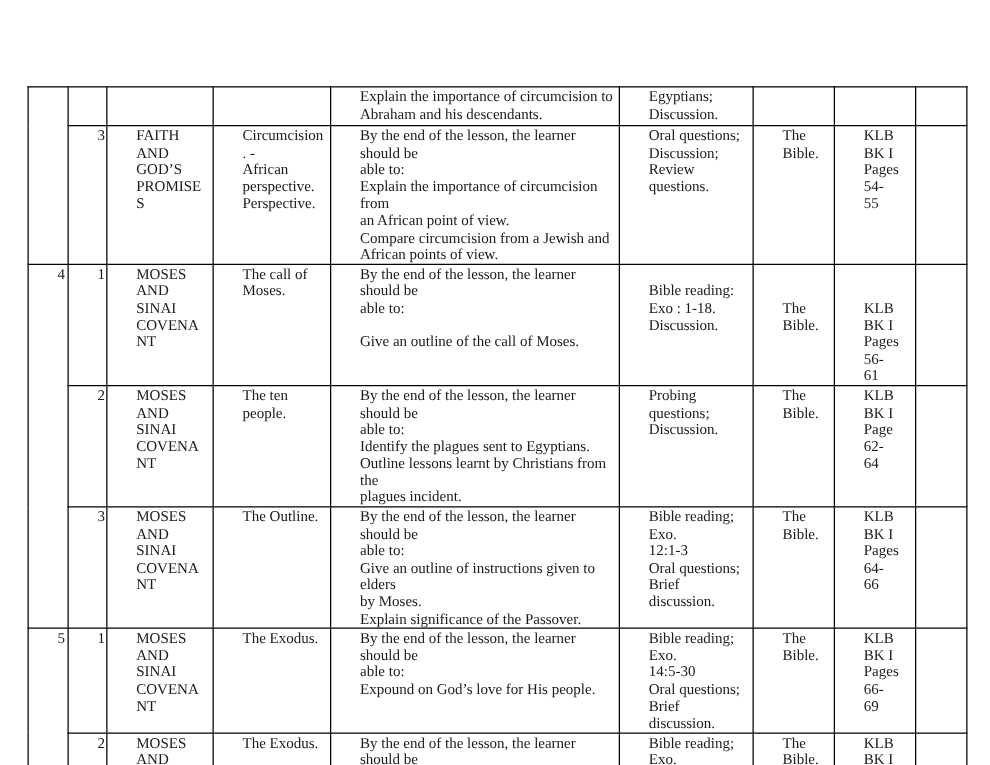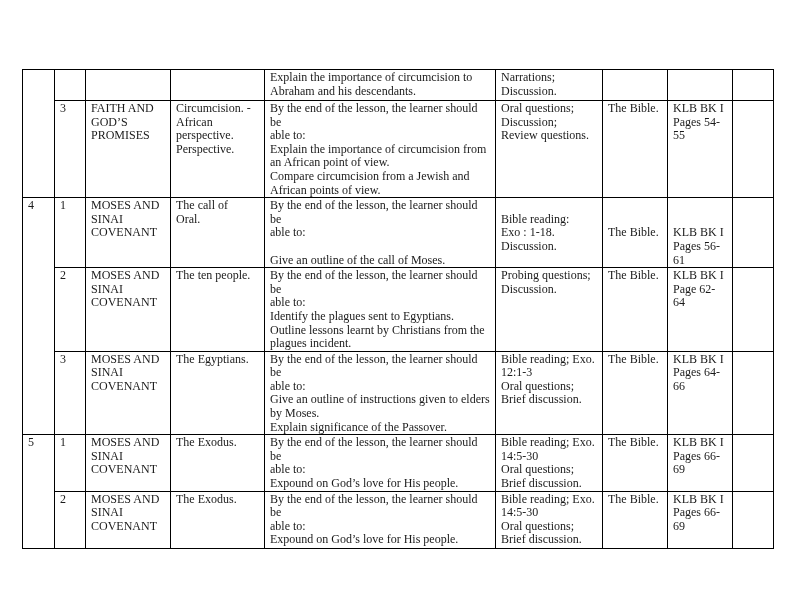--- a/index.html
+++ b/index.html
@@ -19,21 +19,21 @@
     position: absolute;
     left: 22px;
     top: 69px;
     border-collapse: collapse;
     table-layout: fixed;
     width: 751px;
   }
   table.scheme td {
     border: 1px solid #000000;
     vertical-align: top;
-    padding: 1px 4px 0 5px;
+    padding: 1px 4px 0 23px;
     font-size: 12px;
     line-height: 13.6px;
     color: #1a1a1a;
     white-space: pre-line;
     overflow: hidden;
     word-wrap: break-word;
   }
 </style>
 </head>
 <body>
@@ -52,21 +52,21 @@
         <col style="width:41px">
     </colgroup>
     <tbody>
         <tr style="height: 31px;">
           <td rowspan="2"></td>
           <td></td>
           <td></td>
           <td></td>
           <td>Explain the importance of circumcision to
 Abraham and his descendants.</td>
-          <td>Narrations;
+          <td>Egyptians;
 Discussion.</td>
           <td></td>
           <td></td>
           <td></td>
         </tr>
         <tr style="height: 83px;">
           <td>3</td>
           <td>FAITH AND
 GOD’S
 PROMISES</td>
@@ -89,21 +89,21 @@
 55</td>
           <td></td>
         </tr>
         <tr style="height: 68px;">
           <td rowspan="3">4</td>
           <td>1</td>
           <td>MOSES AND
 SINAI
 COVENANT</td>
           <td>The call of
-Oral.</td>
+Moses.</td>
           <td>By the end of the lesson, the learner should be
 able to:
 
 Give an outline of the call of Moses.</td>
           <td>
 Bible reading:
 Exo : 1-18.
 Discussion.</td>
           <td>
 
@@ -132,21 +132,21 @@
           <td>KLB BK I
 Page 62-
 64</td>
           <td></td>
         </tr>
         <tr style="height: 72px;">
           <td>3</td>
           <td>MOSES AND
 SINAI
 COVENANT</td>
-          <td>The Egyptians.</td>
+          <td>The Outline.</td>
           <td>By the end of the lesson, the learner should be
 able to:
 Give an outline of instructions given to elders
 by Moses.
 Explain significance of the Passover.</td>
           <td>Bible reading; Exo.
 12:1-3
 Oral questions;
 Brief discussion.</td>
           <td>The Bible.</td>

